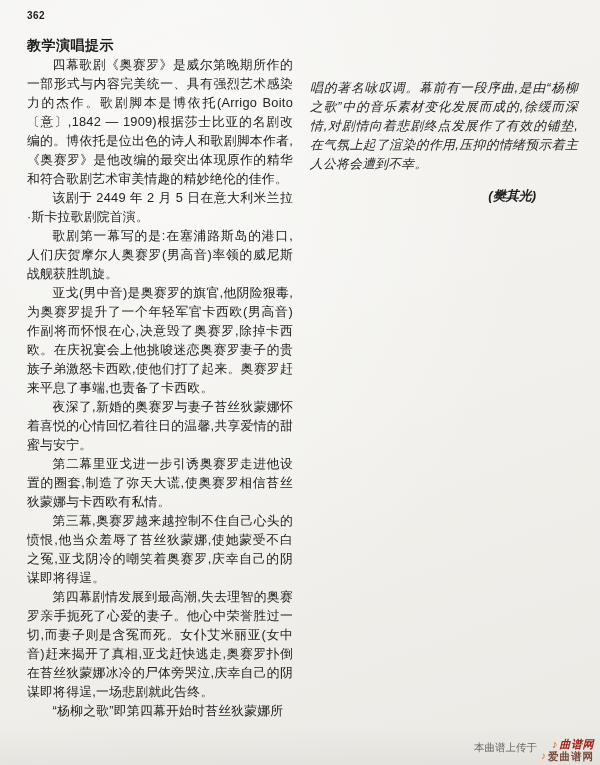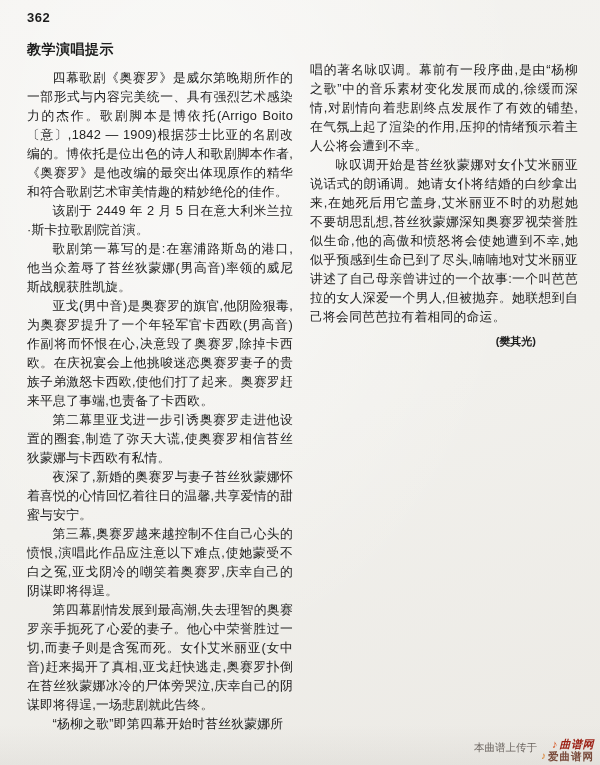--- a/index.html
+++ b/index.html
@@ -25,53 +25,52 @@
     left: 0; right: 0; bottom: 0;
     height: 40px;
     background: linear-gradient(to bottom, rgba(0,0,0,0) 0%, rgba(90,85,78,0.06) 100%);
     pointer-events: none;
   }
   .col {
     position: absolute;
     top: 0;
   }
   .col-left  { left: 27px;  width: 266px; }
-  .col-right { left: 310px; width: 268px; padding-top: 60px; }
+  .col-right { left: 310px; width: 268px; padding-top: 78px; font-style: italic; }
 
   .page-number {
     font-weight: bold;
-    font-size: 13px;
+    font-size: 10px;
     letter-spacing: 0.5px;
     color: #1c1c1c;
     padding-top: 10px;
     margin-bottom: 16px;
   }
   .heading {
     font-weight: bold;
     font-size: 14px;
     color: #1c1c1c;
-    margin-bottom: 9px;
     letter-spacing: 0.5px;
   }
   .para {
     font-size: 12.8px;
     line-height: 19px;
     text-align: justify;
     text-justify: inter-ideograph;
     text-indent: 2em;
     letter-spacing: 0.25px;
     color: #232323;
   }
   .para.no-indent { text-indent: 0; }
   .signature {
-    font-size: 11px;
+    font-size: 13px;
     font-weight: bold;
     text-align: right;
     padding-right: 42px;
-    margin-top: 8px;
+    margin-top: 14px;
     color: #1f1f1f;
   }
   .watermark {
     position: absolute;
     right: 6px;
     bottom: 3px;
     display: flex;
     align-items: flex-start;
     gap: 4px;
     font-size: 10.5px;
@@ -96,32 +95,31 @@
 </head>
 <body>
 
 <div class="page">
 
   <div class="col col-left">
     <div class="page-number">362</div>
     <div class="heading">教学演唱提示</div>
     <p class="para">四幕歌剧《奥赛罗》是威尔第晚期所作的一部形式与内容完美统一、具有强烈艺术感染力的杰作。歌剧脚本是博依托(Arrigo Boito 〔意〕,1842 — 1909)根据莎士比亚的名剧改编的。博依托是位出色的诗人和歌剧脚本作者,《奥赛罗》是他改编的最突出体现原作的精华和符合歌剧艺术审美情趣的精妙绝伦的佳作。</p>
     <p class="para">该剧于 2449 年 2 月 5 日在意大利米兰拉·斯卡拉歌剧院首演。</p>
-    <p class="para">歌剧第一幕写的是:在塞浦路斯岛的港口,他当众羞辱了苔丝狄蒙娜(男高音)率领的威尼斯战舰获胜凯旋。</p>
+    <p class="para">歌剧第一幕写的是:在塞浦路斯岛的港口,人们庆贺摩尔人奥赛罗(男高音)率领的威尼斯战舰获胜凯旋。</p>
     <p class="para">亚戈(男中音)是奥赛罗的旗官,他阴险狠毒,为奥赛罗提升了一个年轻军官卡西欧(男高音)作副将而怀恨在心,决意毁了奥赛罗,除掉卡西欧。在庆祝宴会上他挑唆迷恋奥赛罗妻子的贵族子弟激怒卡西欧,使他们打了起来。奥赛罗赶来平息了事端,也责备了卡西欧。</p>
+    <p class="para">夜深了,新婚的奥赛罗与妻子苔丝狄蒙娜怀着喜悦的心情回忆着往日的温馨,共享爱情的甜蜜与安宁。</p>
     <p class="para">第二幕里亚戈进一步引诱奥赛罗走进他设置的圈套,制造了弥天大谎,使奥赛罗相信苔丝狄蒙娜与卡西欧有私情。</p>
-    <p class="para">夜深了,新婚的奥赛罗与妻子苔丝狄蒙娜怀着喜悦的心情回忆着往日的温馨,共享爱情的甜蜜与安宁。</p>
-    <p class="para">第三幕,奥赛罗越来越控制不住自己心头的愤恨,演唱此作品应注意以下难点,使她蒙受不白之冤,亚戈阴冷的嘲笑着奥赛罗,庆幸自己的阴谋即将得逞。</p>
+    <p class="para">第三幕,奥赛罗越来越控制不住自己心头的愤恨,他当众羞辱了苔丝狄蒙娜,使她蒙受不白之冤,亚戈阴冷的嘲笑着奥赛罗,庆幸自己的阴谋即将得逞。</p>
     <p class="para">第四幕剧情发展到最高潮,失去理智的奥赛罗亲手扼死了心爱的妻子。他心中荣誉胜过一切,而妻子则是含冤而死。女仆艾米丽亚(女中音)赶来揭开了真相,亚戈赶快逃走,奥赛罗扑倒在苔丝狄蒙娜冰冷的尸体旁哭泣,庆幸自己的阴谋即将得逞,一场悲剧就此告终。</p>
     <p class="para">“杨柳之歌”即第四幕开始时苔丝狄蒙娜所</p>
   </div>
 
   <div class="col col-right">
     <p class="para no-indent">唱的著名咏叹调。幕前有一段序曲,是由“杨柳之歌”中的音乐素材变化发展而成的,徐缓而深情,对剧情向着悲剧终点发展作了有效的铺垫,在气氛上起了渲染的作用,压抑的情绪预示着主人公将会遭到不幸。</p>
-    <p class="para">咏叹调开始是苔丝狄蒙娜对女仆艾米丽亚说话式的朗诵调。她请女仆将结婚的白纱拿出来,在她死后用它盖身,艾米丽亚不时的劝慰她不要胡思乱想,苔丝狄蒙娜深知奥赛罗视荣誉胜似生命,他的高傲和愤怒将会使她遭到不幸,她似乎预感到生命已到了尽头,喃喃地对艾米丽亚讲述了自己母亲曾讲过的一个故事:一个叫芭芭拉的女人深爱一个男人,但被抛弃。她联想到自己将会同芭芭拉有着相同的命运。</p>
     <div class="signature">(樊其光)</div>
   </div>
 
   <div class="watermark">
     <span class="wm-prefix">本曲谱上传于</span>
     <span class="wm-logo">
       <span class="wm-line1">
         <span class="wm-note">♪</span>
         <span class="wm-site">曲谱网</span>
       </span>

